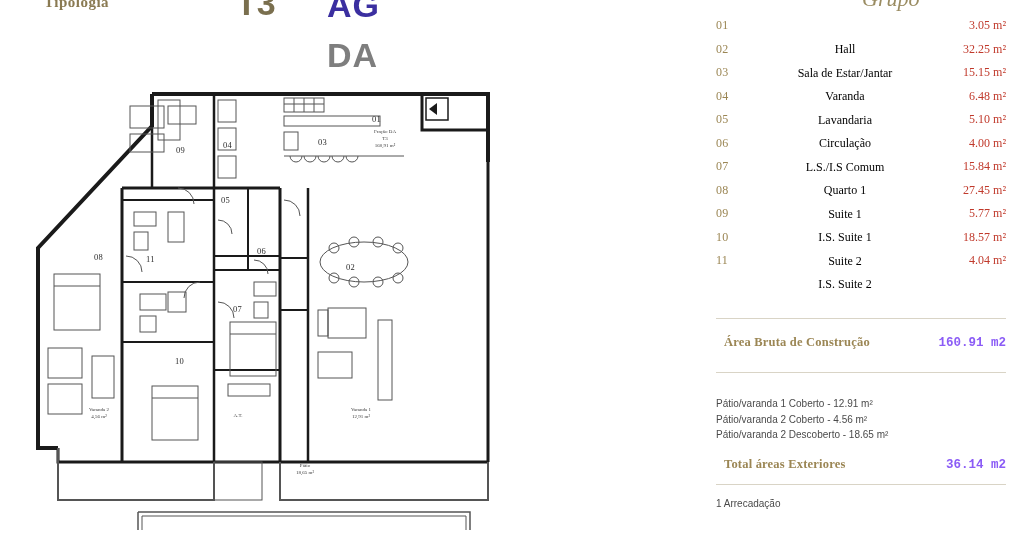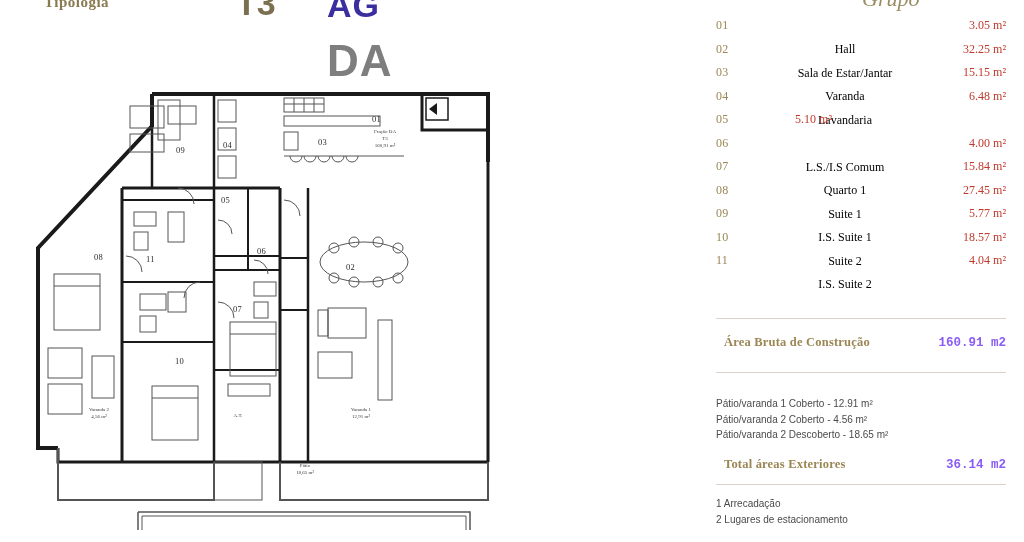--- a/index.html
+++ b/index.html
@@ -44,21 +44,21 @@
     font-size: 34px;
     font-weight: bold;
     color: #3b2fa0;
     letter-spacing: 1px;
   }
   .hdr-da {
     position: absolute;
     left: 327px;
     top: 36px;
     font-family: "Liberation Sans", sans-serif;
-    font-size: 44px;
+    font-size: 34px;
     font-weight: bold;
     color: #7e7e7e;
     letter-spacing: 1px;
   }
   .hdr-script {
     position: absolute;
     left: 862px;
     top: -14px;
     font-family: "Liberation Serif", serif;
     font-style: italic;
@@ -322,20 +322,21 @@
     <span class="legend-name">Varanda</span>
     <span class="legend-area">15.15 m²</span>
   </div>
   <div class="legend-row">
     <span class="legend-num">04</span>
     <span class="legend-name">Lavandaria</span>
     <span class="legend-area">6.48 m²</span>
   </div>
   <div class="legend-row">
     <span class="legend-num">05</span>
+    <span class="legend-name">Circulação</span>
     <span class="legend-area">5.10 m²</span>
   </div>
   <div class="legend-row">
     <span class="legend-num">06</span>
     <span class="legend-name">L.S./I.S Comum</span>
     <span class="legend-area">4.00 m²</span>
   </div>
   <div class="legend-row">
     <span class="legend-num">07</span>
     <span class="legend-name">Quarto 1</span>
@@ -380,14 +381,13 @@
 
 <div class="totals-row" style="top:457px;gap:24px;">
   <span class="totals-label">Total áreas Exteriores</span>
   <span class="totals-value">36.14 m2</span>
 </div>
 
 <div class="rule" style="top:484px;"></div>
 
 <div class="note-block" style="top:496px;">
   <div class="note-line">1 Arrecadação</div>
-  <div class="note-line">2 Lugares de estacionamento</div>
 </div>
 
 </body></html>

